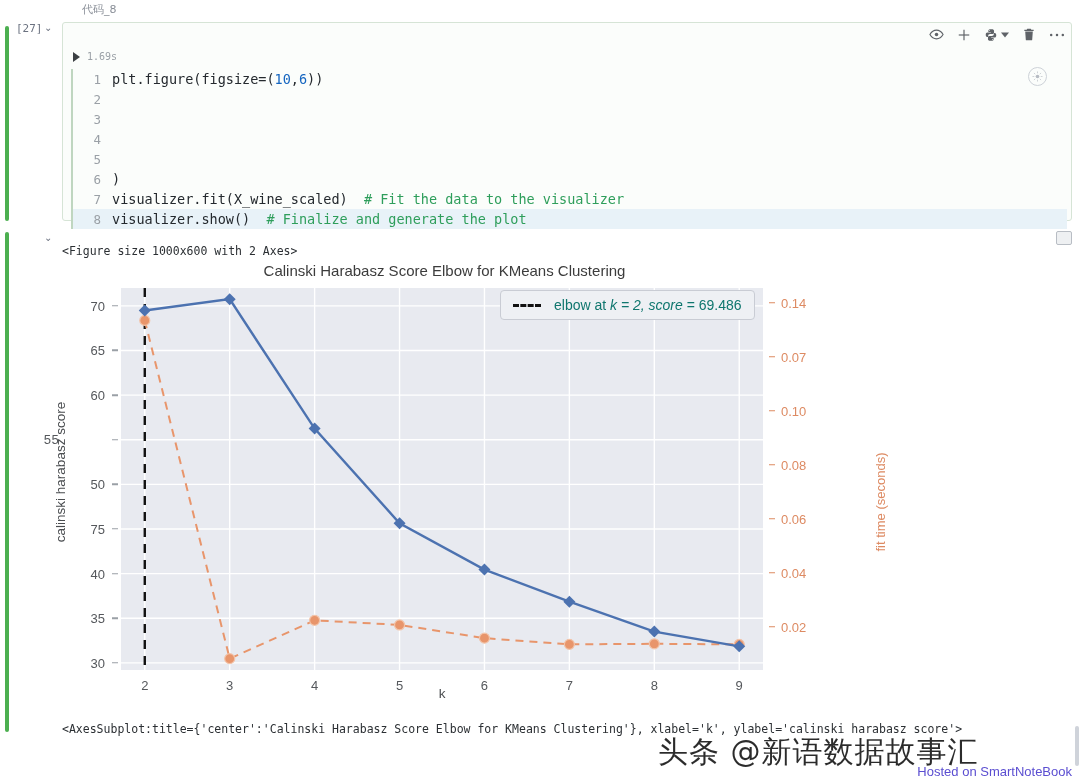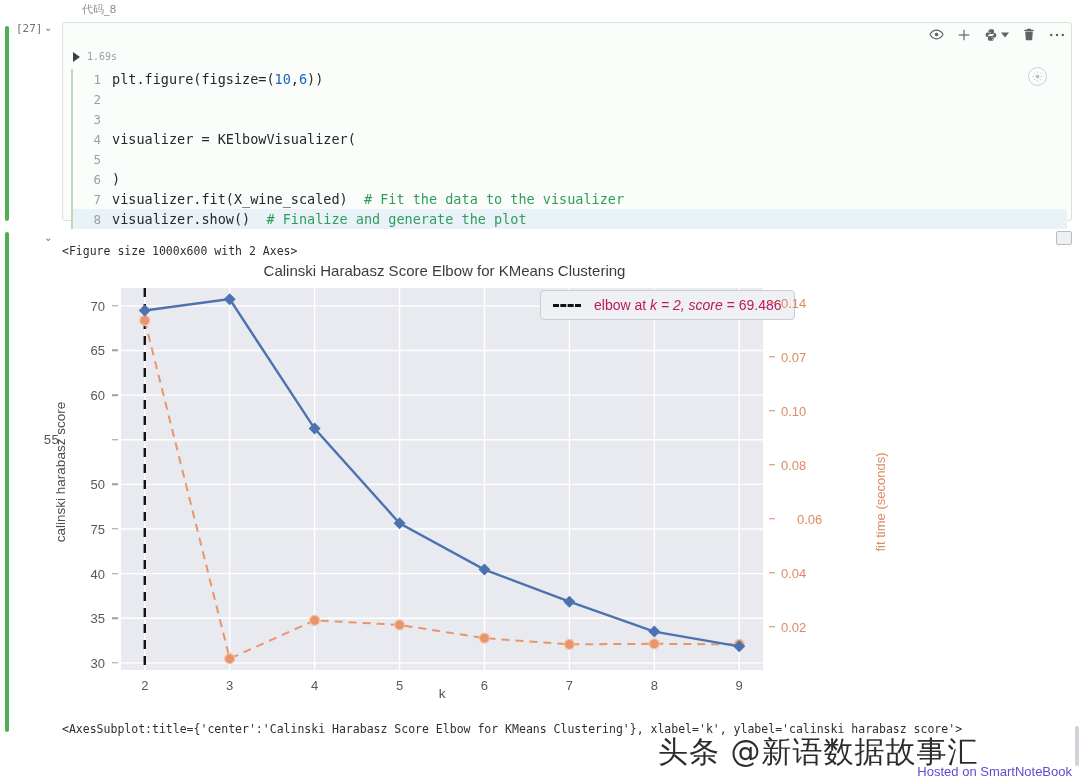--- a/index.html
+++ b/index.html
@@ -106,21 +106,21 @@
   #ylabel-right{
     position:absolute;left:818px;top:240px;transform:translate(-50%,-50%) rotate(-90deg);
     font-size:13px;color:#dd8a62;white-space:nowrap;
   }
   #xlabel{position:absolute;left:380px;top:424px;transform:translateX(-50%);
     font-size:13.5px;color:#4a4d50;}
   #legend{
     position:absolute;left:438px;top:28px;
     background:#eef0f4;border:1px solid #c9ccd4;border-radius:4px;
     padding:6px 12px;display:flex;align-items:center;gap:13px;
-    font-size:14px;color:#be185d;white-space:nowrap;margin-left:40px;
+    font-size:14px;color:#0f766e;white-space:nowrap;
   }
   #legend .dashsym{display:inline-block;width:28px;height:0;
     border-top:3px dashed #111;}
   #legend .lgtext i{font-style:italic;}
   svg{display:block;}
 
   
   #watermark{
     position:absolute;left:658px;top:732px;font-size:30px;color:#1a1a1a;
     font-family:"DejaVu Sans", sans-serif;letter-spacing:1px;opacity:.92;
@@ -193,21 +193,21 @@
     <svg width="11" height="11" viewBox="0 0 24 24" fill="#b6bbc2">
       <circle cx="12" cy="12" r="4"></circle>
       <path d="M12 1v4M12 19v4M1 12h4M19 12h4M4.2 4.2l2.8 2.8M17 17l2.8 2.8M19.8 4.2L17 7M7 17l-2.8 2.8" stroke="#b6bbc2" stroke-width="1.4"></path>
     </svg>
   </div>
 
   <div id="code-body">
       <div class="cline"><span class="lno">1</span><span><span class="ctext">plt.figure(figsize=(</span><span class="tok-num">10</span><span class="ctext">,</span><span class="tok-num">6</span><span class="ctext">))</span></span></div>
       <div class="cline"><span class="lno">2</span></div>
       <div class="cline"><span class="lno">3</span></div>
-      <div class="cline"><span class="lno">4</span><span><span class="ctext">visualizer = KElbowVisualizer(</span></span></div>
+      <div class="cline"><span class="lno">4</span></div>
       <div class="cline"><span class="lno">5</span></div>
       <div class="cline"><span class="lno">6</span><span><span class="ctext">)</span></span></div>
       <div class="cline"><span class="lno">7</span><span><span class="ctext">visualizer.fit(X_wine_scaled)  </span><span class="tok-cmt"># Fit the data to the visualizer</span></span></div>
       <div class="cline hl"><span class="lno">8</span><span><span class="ctext">visualizer.show()  </span><span class="tok-cmt"># Finalize and generate the plot</span></span></div>
     </div>
 </div>
 
 <div id="out-caret">⌄</div>
 <div id="out-collapse"></div>
 <div id="out-repr-top">&lt;Figure size 1000x600 with 2 Axes&gt;</div>
@@ -280,21 +280,21 @@
     <div class="ytick-l" style="top: 133.103px; right: 787px; text-align: right;">60</div>
     <div class="ytick-dash-l" style="top: 133.103px; left: 50px;"></div>
     <div class="ytick-l" style="top: 88.4766px; right: 787px;">65</div>
     <div class="ytick-dash-l" style="top: 88.4766px; left: 50px;"></div>
     <div class="ytick-l" style="top: 43.8505px; right: 787px;">70</div>
     <div class="ytick-dash-l" style="top: 43.8505px; left: 50px;"></div>
     <div class="ytick-r" style="top: 364.806px; left: 719px;">0.02</div>
     <div class="ytick-dash-r" style="top: 364.806px; left: 707px;"></div>
     <div class="ytick-r" style="top: 310.813px; left: 719px;">0.04</div>
     <div class="ytick-dash-r" style="top: 310.813px; left: 707px;"></div>
-    <div class="ytick-r" style="top: 256.82px; left: 719px; margin-left: 16px;">0.06</div>
+    <div class="ytick-r" style="top: 256.82px; left: 719px;">0.06</div>
     <div class="ytick-dash-r" style="top: 256.82px; left: 707px;"></div>
     <div class="ytick-r" style="top: 202.827px; left: 719px;">0.08</div>
     <div class="ytick-dash-r" style="top: 202.827px; left: 707px;"></div>
     <div class="ytick-r" style="top: 148.834px; left: 719px;">0.10</div>
     <div class="ytick-dash-r" style="top: 148.834px; left: 707px;"></div>
     <div class="ytick-r" style="top: 94.841px; left: 719px;">0.07</div>
     <div class="ytick-dash-r" style="top: 94.841px; left: 707px;"></div>
     <div class="ytick-r" style="top: 40.8481px; left: 719px;">0.14</div>
     <div class="ytick-dash-r" style="top: 40.8481px; left: 707px;"></div>
     <div class="xtick" style="left: 82.7778px; top: 416px;">2</div>

